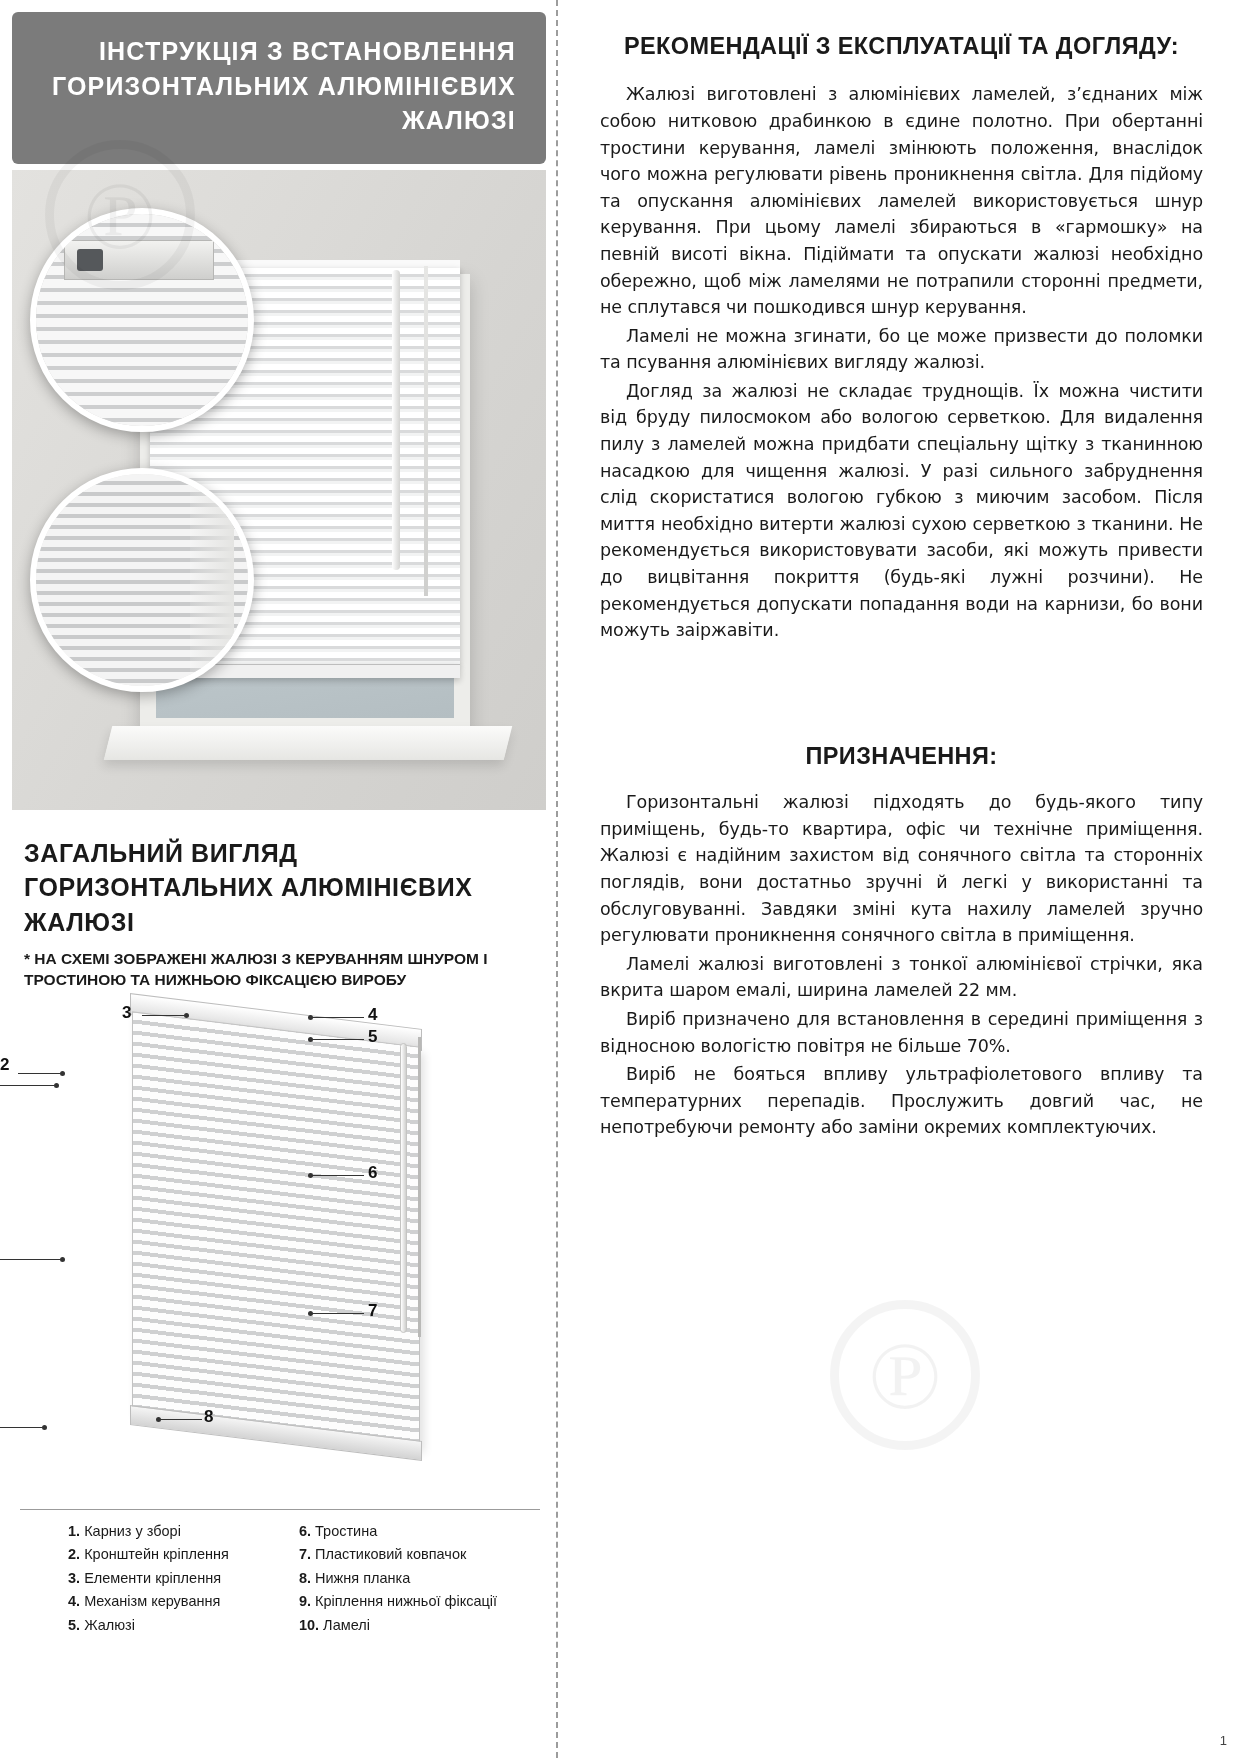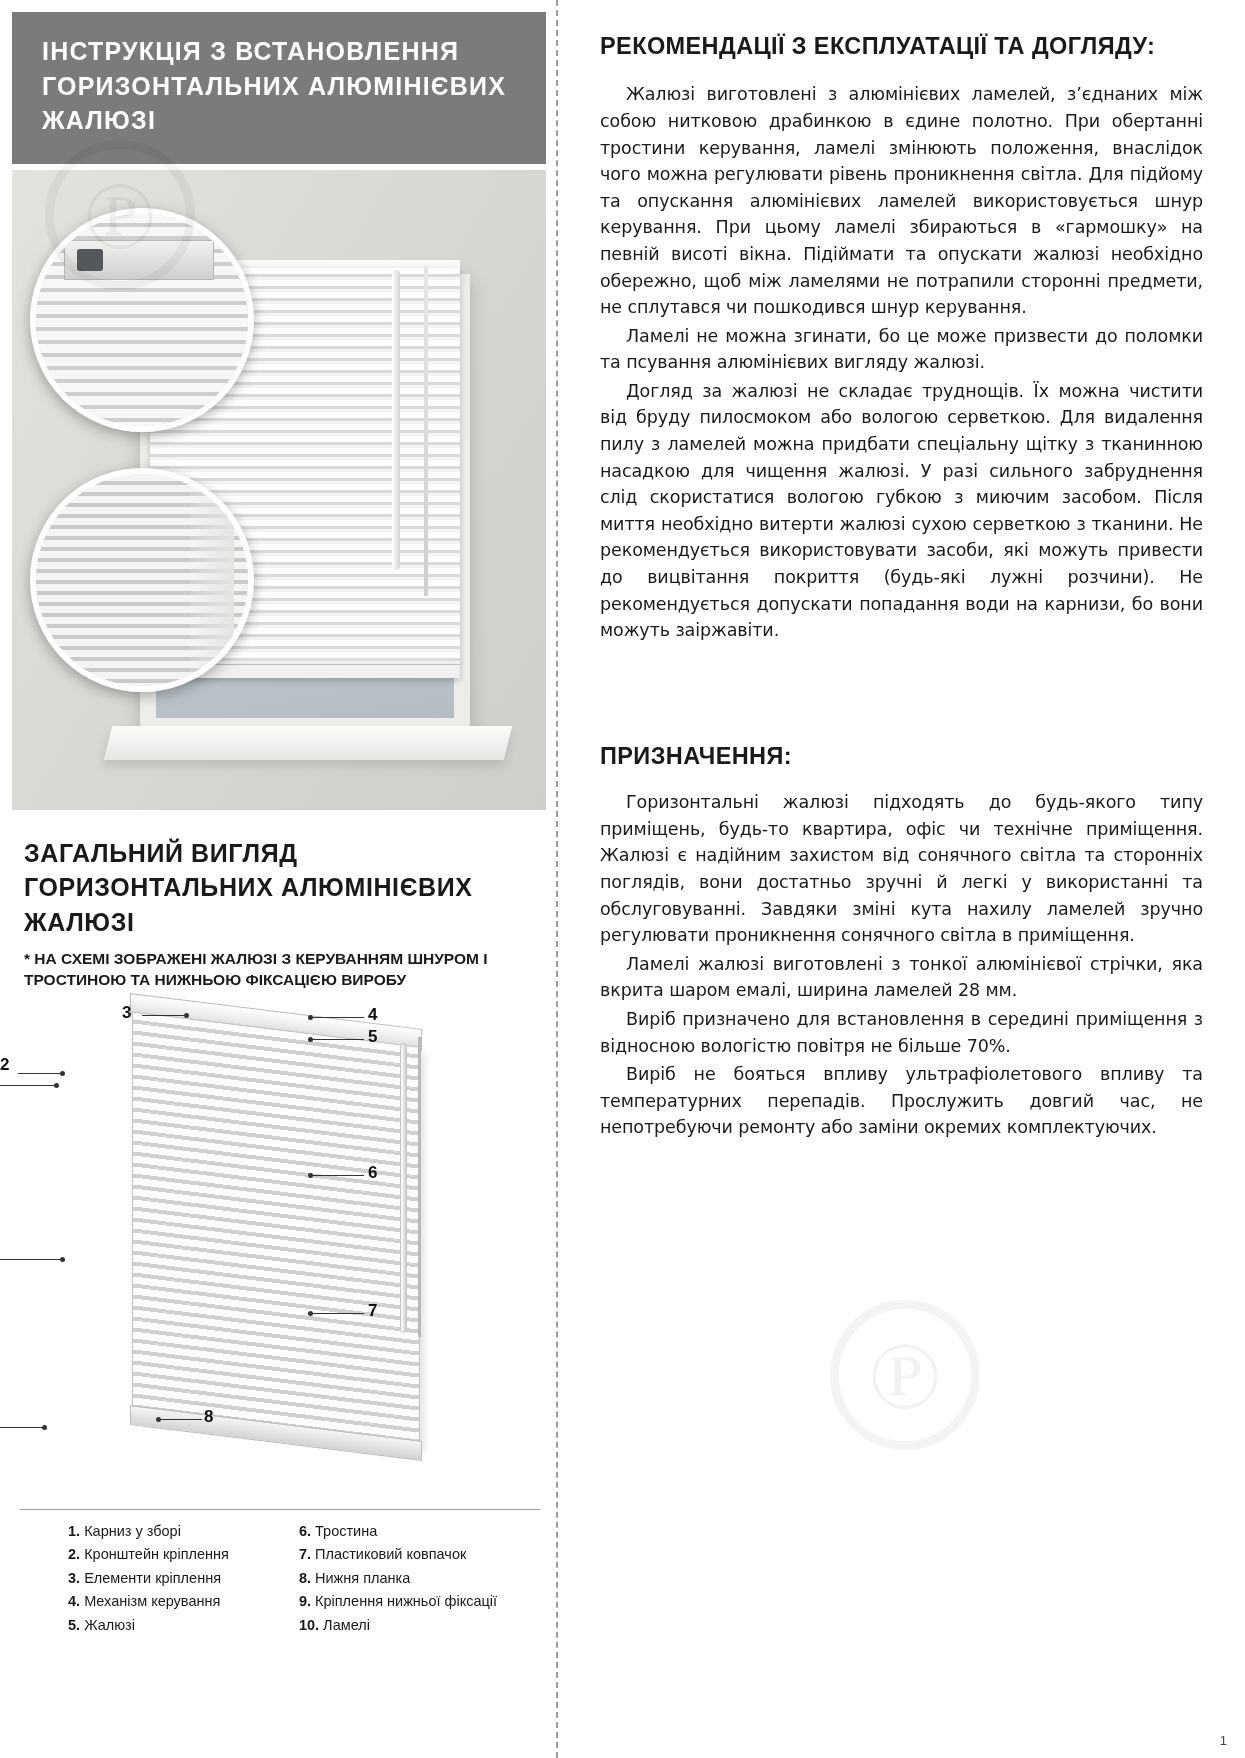--- a/index.html
+++ b/index.html
@@ -40,23 +40,24 @@
   
   .left-col {
     width: 556px;
     position: relative;
     padding: 0;
   }
 
   .left-header {
     background: #7b7b7b;
     color: #ffffff;
-    text-align: left;
+    text-align: right;
     padding: 22px 30px 26px 30px;
     margin: 12px 10px 0 12px;
+    border-radius: 6px;
   }
   .left-header .line {
     font-size: 25px;
     font-weight: bold;
     letter-spacing: 1.2px;
     line-height: 1.38;
     text-transform: uppercase;
   }
 
   
@@ -253,20 +254,21 @@
     z-index: 4;
   }
 
   
   .right-col {
     width: 689px;
     padding: 30px 42px 0 44px;
     position: relative;
   }
   .r-title {
+    text-align: center;
     font-size: 23.5px;
     font-weight: bold;
     line-height: 1.42;
     letter-spacing: 0.4px;
     text-transform: uppercase;
     margin: 0 0 18px 0;
   }
   .r-title.second { margin-top: 96px; margin-bottom: 16px; }
   .r-body p {
     margin: 0 0 2px 0;
@@ -431,21 +433,21 @@
     <h2 class="r-title">РЕКОМЕНДАЦІЇ З ЕКСПЛУАТАЦІЇ ТА ДОГЛЯДУ:</h2>
     <div class="r-body">
       <p>Жалюзі виготовлені з алюмінієвих ламелей, з’єднаних між собою нитковою драбинкою в єдине полотно. При обертанні тростини керування, ламелі змінюють положення, внаслідок чого можна регулювати рівень проникнення світла. Для підйому та опускання алюмінієвих ламелей використовується шнур керування. При цьому ламелі збираються в «гармошку» на певній висоті вікна. Підіймати та опускати жалюзі необхідно обережно, щоб між ламелями не потрапили сторонні предмети, не сплутався чи пошкодився шнур керування.</p>
       <p>Ламелі не можна згинати, бо це може призвести до поломки та псування алюмінієвих вигляду жалюзі.</p>
       <p>Догляд за жалюзі не складає труднощів. Їх можна чистити від бруду пилосмоком або вологою серветкою. Для видалення пилу з ламелей можна придбати спеціальну щітку з тканинною насадкою для чищення жалюзі. У разі сильного забруднення слід скористатися вологою губкою з миючим засобом. Після миття необхідно витерти жалюзі сухою серветкою з тканини. Не рекомендується використовувати засоби, які можуть привести до вицвітання покриття (будь-які лужні розчини). Не рекомендується допускати попадання води на карнизи, бо вони можуть заіржавіти.</p>
     </div>
 
     <h2 class="r-title second">ПРИЗНАЧЕННЯ:</h2>
     <div class="r-body">
       <p>Горизонтальні жалюзі підходять до будь-якого типу приміщень, будь-то квартира, офіс чи технічне приміщення. Жалюзі є надійним захистом від сонячного світла та сторонніх поглядів, вони достатньо зручні й легкі у використанні та обслуговуванні. Завдяки зміні кута нахилу ламелей зручно регулювати проникнення сонячного світла в приміщення.</p>
-      <p>Ламелі жалюзі виготовлені з тонкої алюмінієвої стрічки, яка вкрита шаром емалі, ширина ламелей 28 мм.</p>
+      <p>Ламелі жалюзі виготовлені з тонкої алюмінієвої стрічки, яка вкрита шаром емалі, ширина ламелей 22 мм.</p>
       <p>Виріб призначено для встановлення в середині приміщення з відносною вологістю повітря не більше 70%.</p>
       <p>Виріб не бояться впливу ультрафіолетового впливу та температурних перепадів. Прослужить довгий час, не непотребуючи ремонту або заміни окремих комплектуючих.</p>
     </div>
 
     <div class="page-num">1</div>
   </div>
 
 </div>
 
 </body></html>

